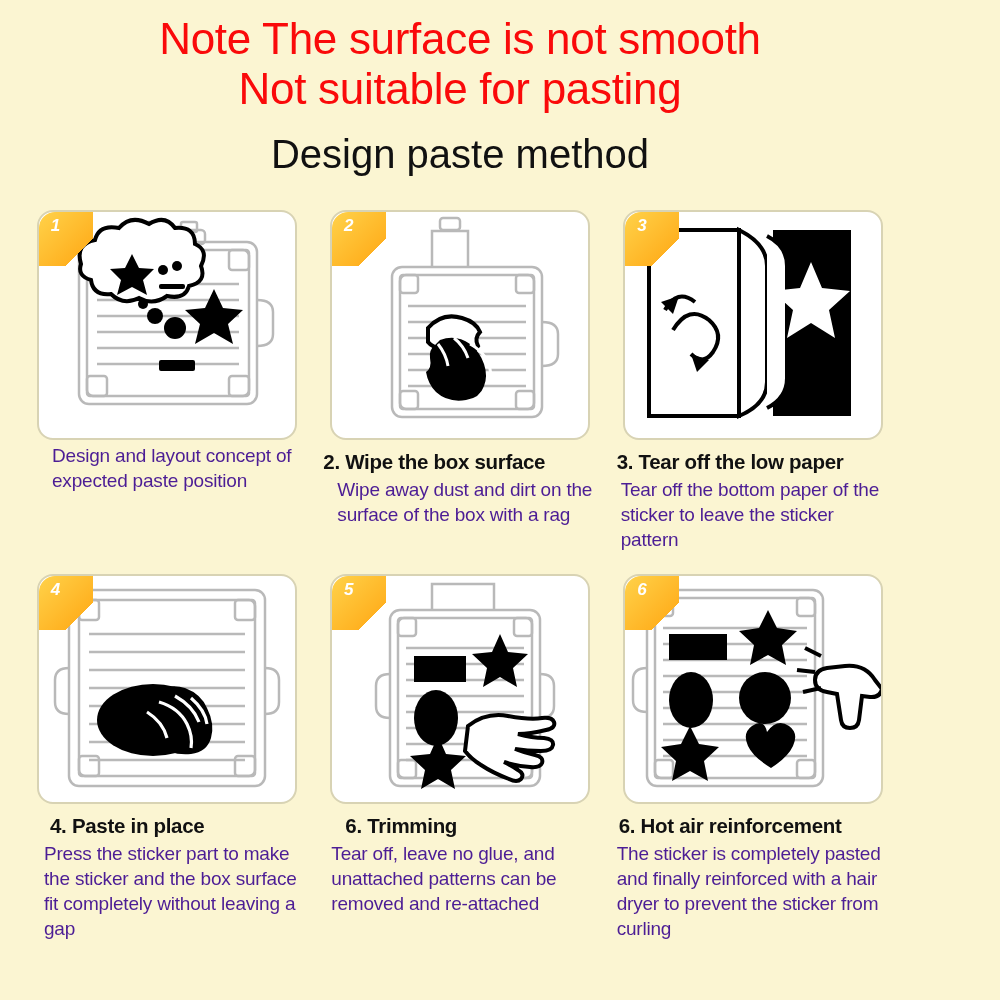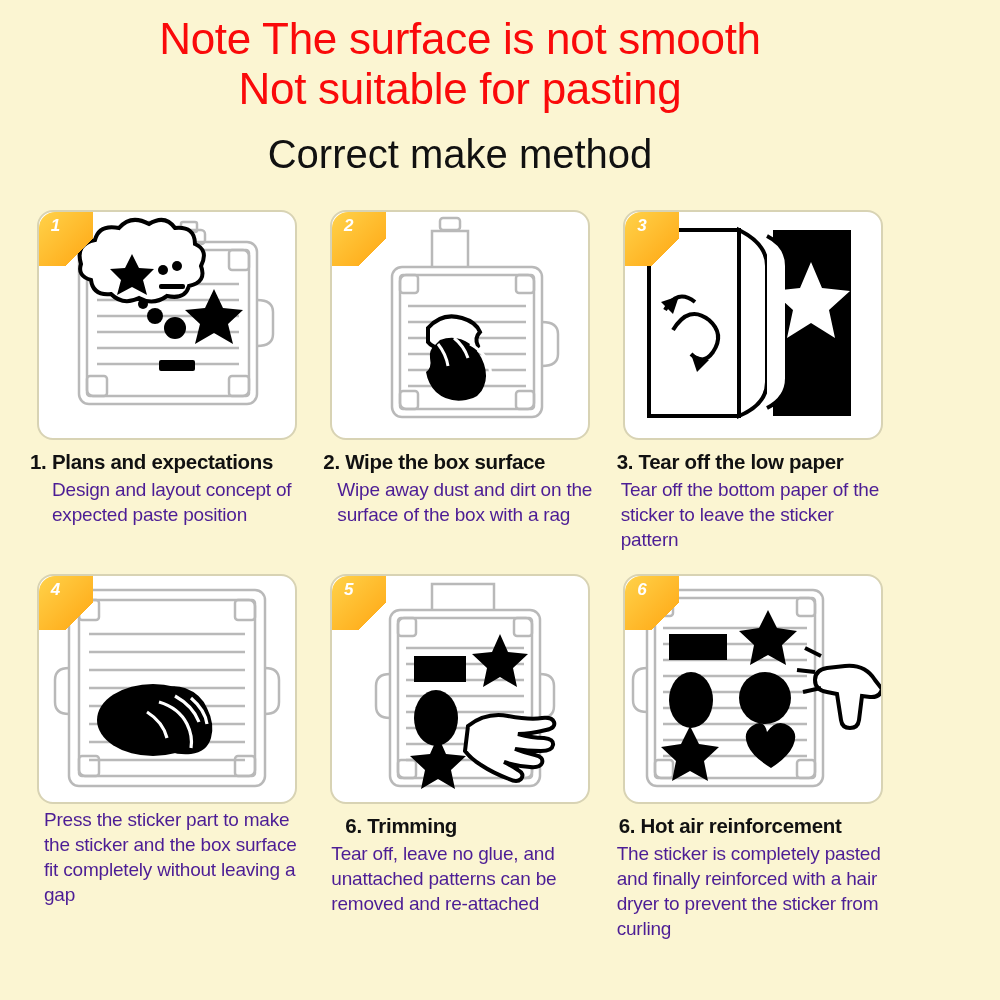--- a/index.html
+++ b/index.html
@@ -112,21 +112,21 @@
 </head>
 <body>
 
 <div class="page">
 
   <div class="warn">
     <span class="l1">Note The surface is not smooth</span>
     <span class="l2">Not suitable for pasting</span>
   </div>
 
-  <div class="subtitle">Correct make method</div>
+  <div class="subtitle">Design paste method</div>
 
   <div class="grid">
 
     <div class="cell c1">
       <div class="thumb">
         <svg width="256" height="226" viewBox="0 0 256 226">
           <g stroke="#b9b9b9" stroke-width="2.5" fill="none">
             <rect x="40" y="30" width="178" height="162" rx="10" fill="#fff"></rect>
             <rect x="48" y="38" width="162" height="146" rx="6"></rect>
             <rect x="96" y="18" width="70" height="14" rx="4"></rect>
@@ -154,21 +154,20 @@
             <circle cx="116" cy="104" r="8"></circle>
             <circle cx="136" cy="116" r="11"></circle>
             <path d="M166 96 l9 -19 l9 19 l20 2 l-15 14 l5 20 l-19 -11 l-19 11 l5 -20 l-15 -14 z"></path>
             <rect x="120" y="148" width="36" height="11" rx="2"></rect>
           </g>
         </svg>
         <div class="corner">
             <span>1</span>
           </div>
       </div>
-      <div class="step-title">1. Plans and expectations</div>
       <div class="step-desc">Design and layout concept of expected paste position</div>
     </div>
 
     <div class="cell c2">
       <div class="thumb">
         <svg width="256" height="226" viewBox="0 0 256 226">
           <g stroke="#b9b9b9" stroke-width="2.5" fill="none">
             <rect x="60" y="55" width="150" height="150" rx="10" fill="#fff"></rect>
             <rect x="68" y="63" width="134" height="134" rx="6"></rect>
             <path d="M100 55 v-36 h36 v36"></path>
@@ -256,20 +255,21 @@
             <path d="M120 126 q20 6 28 22 q6 12 4 24"></path>
             <path d="M136 120 q18 10 24 26"></path>
             <path d="M152 122 q14 12 16 26"></path>
             <path d="M108 136 q16 10 20 26"></path>
           </g>
         </svg>
         <div class="corner">
             <span>4</span>
           </div>
       </div>
+      <div class="step-title">4. Paste in place</div>
       <div class="step-desc">Press the sticker part to make the sticker and the box surface fit completely without leaving a gap</div>
     </div>
 
     <div class="cell c5">
       <div class="thumb">
         <svg width="256" height="226" viewBox="0 0 256 226">
           <g stroke="#b9b9b9" stroke-width="2.5" fill="none">
             <rect x="58" y="34" width="150" height="176" rx="10" fill="#fff"></rect>
             <rect x="66" y="42" width="134" height="160" rx="6"></rect>
             <path d="M100 34 v-26 h62 v26"></path>

